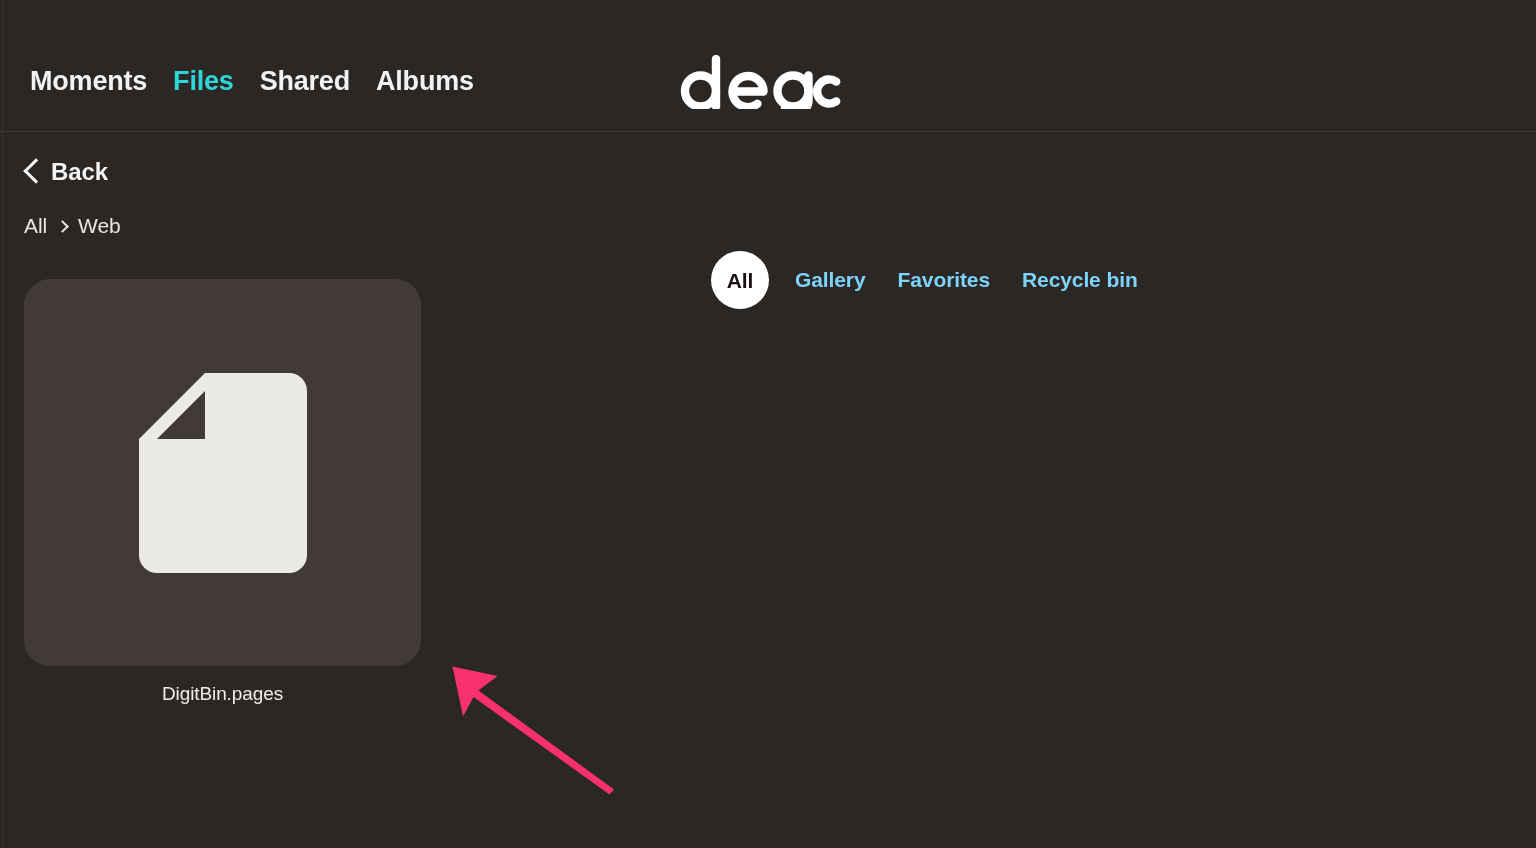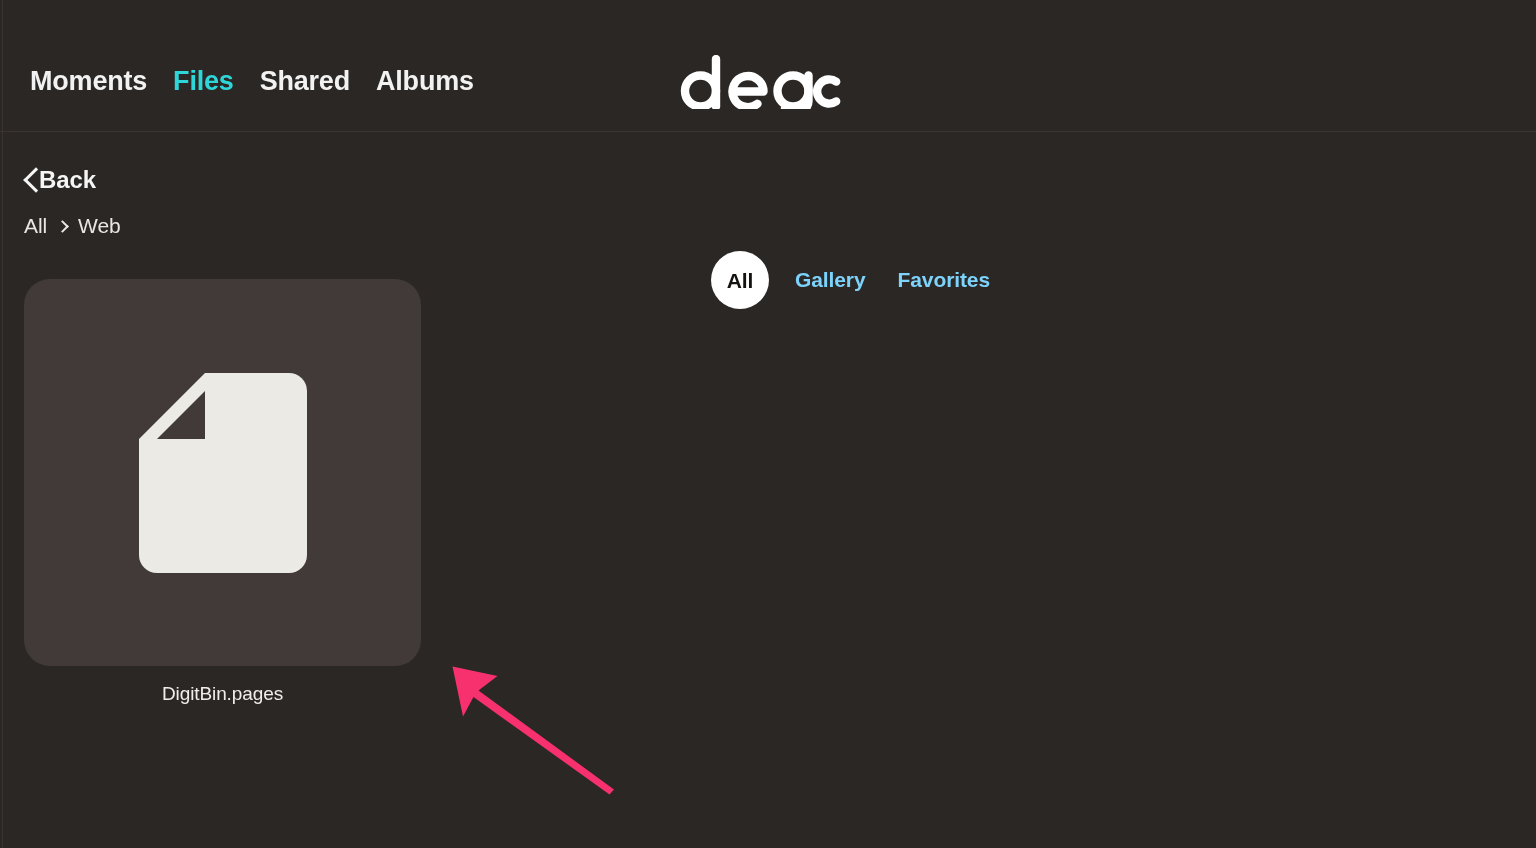--- a/index.html
+++ b/index.html
@@ -74,21 +74,22 @@
   .subbar {
     position: relative;
     height: 98px;
   }
 
   .back-btn {
     position: absolute;
     left: 24px;
     top: 26px;
     display: flex;
-    align-items: center;
+    align-items: flex-start;
+    gap: 12px;
     cursor: pointer;
     height: 44px;
   }
   .chev-left {
     width: 15px;
     height: 26px;
     position: relative;
   }
   .chev-left::before {
     content: "";
@@ -248,20 +249,21 @@
 
   <div class="back-btn">
     <span class="chev-left"></span>
     <span class="back-label">Back</span>
   </div>
 
   <div class="filter-tabs">
     <span class="filter-tab active">All</span>
     <span class="filter-tab">Gallery</span>
     <span class="filter-tab">Favorites</span>
+    <span class="filter-tab">Recycle bin</span>
   </div>
 
 </section>
 
 <div class="breadcrumb">
   <span class="crumb">All</span>
   <span class="crumb-sep"></span>
   <span class="crumb current">Web</span>
 </div>
 

